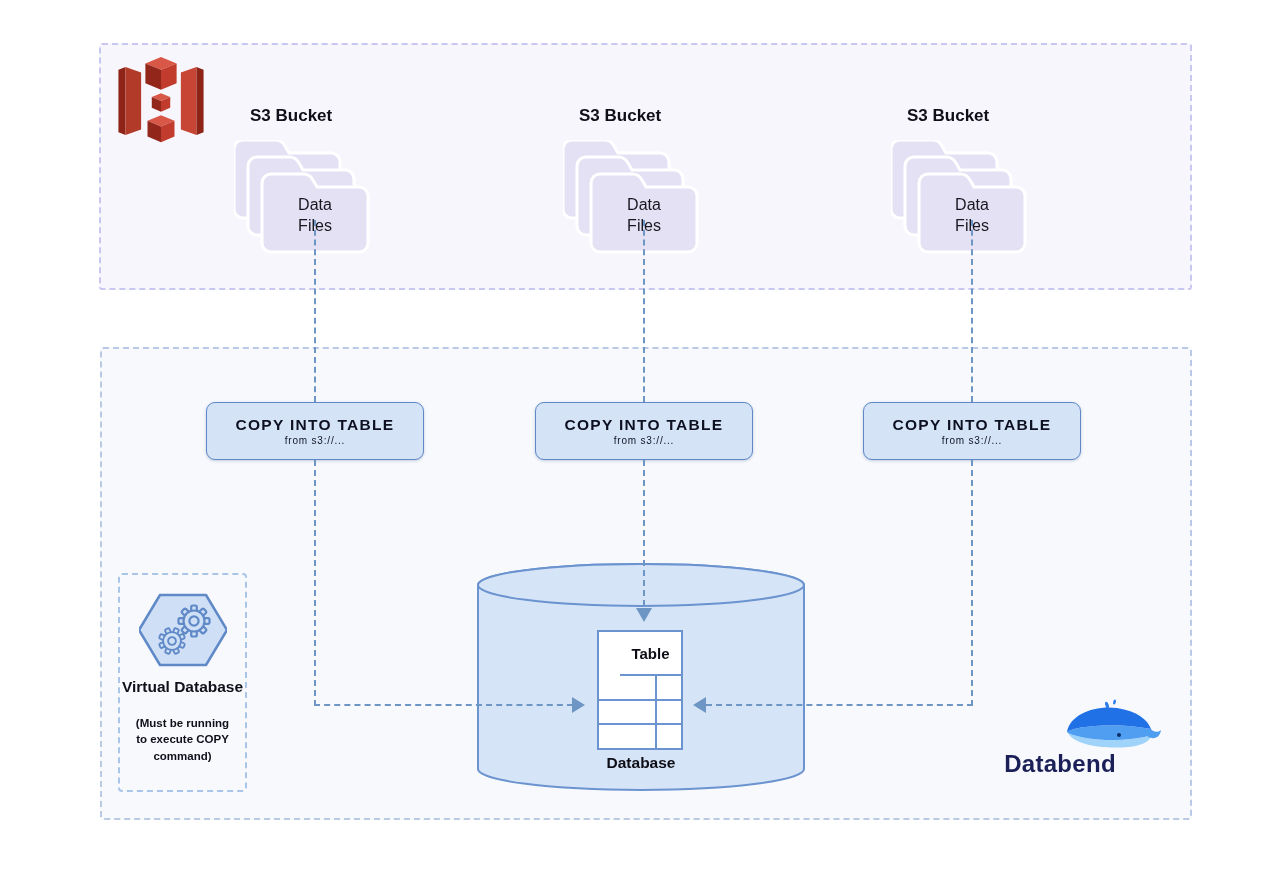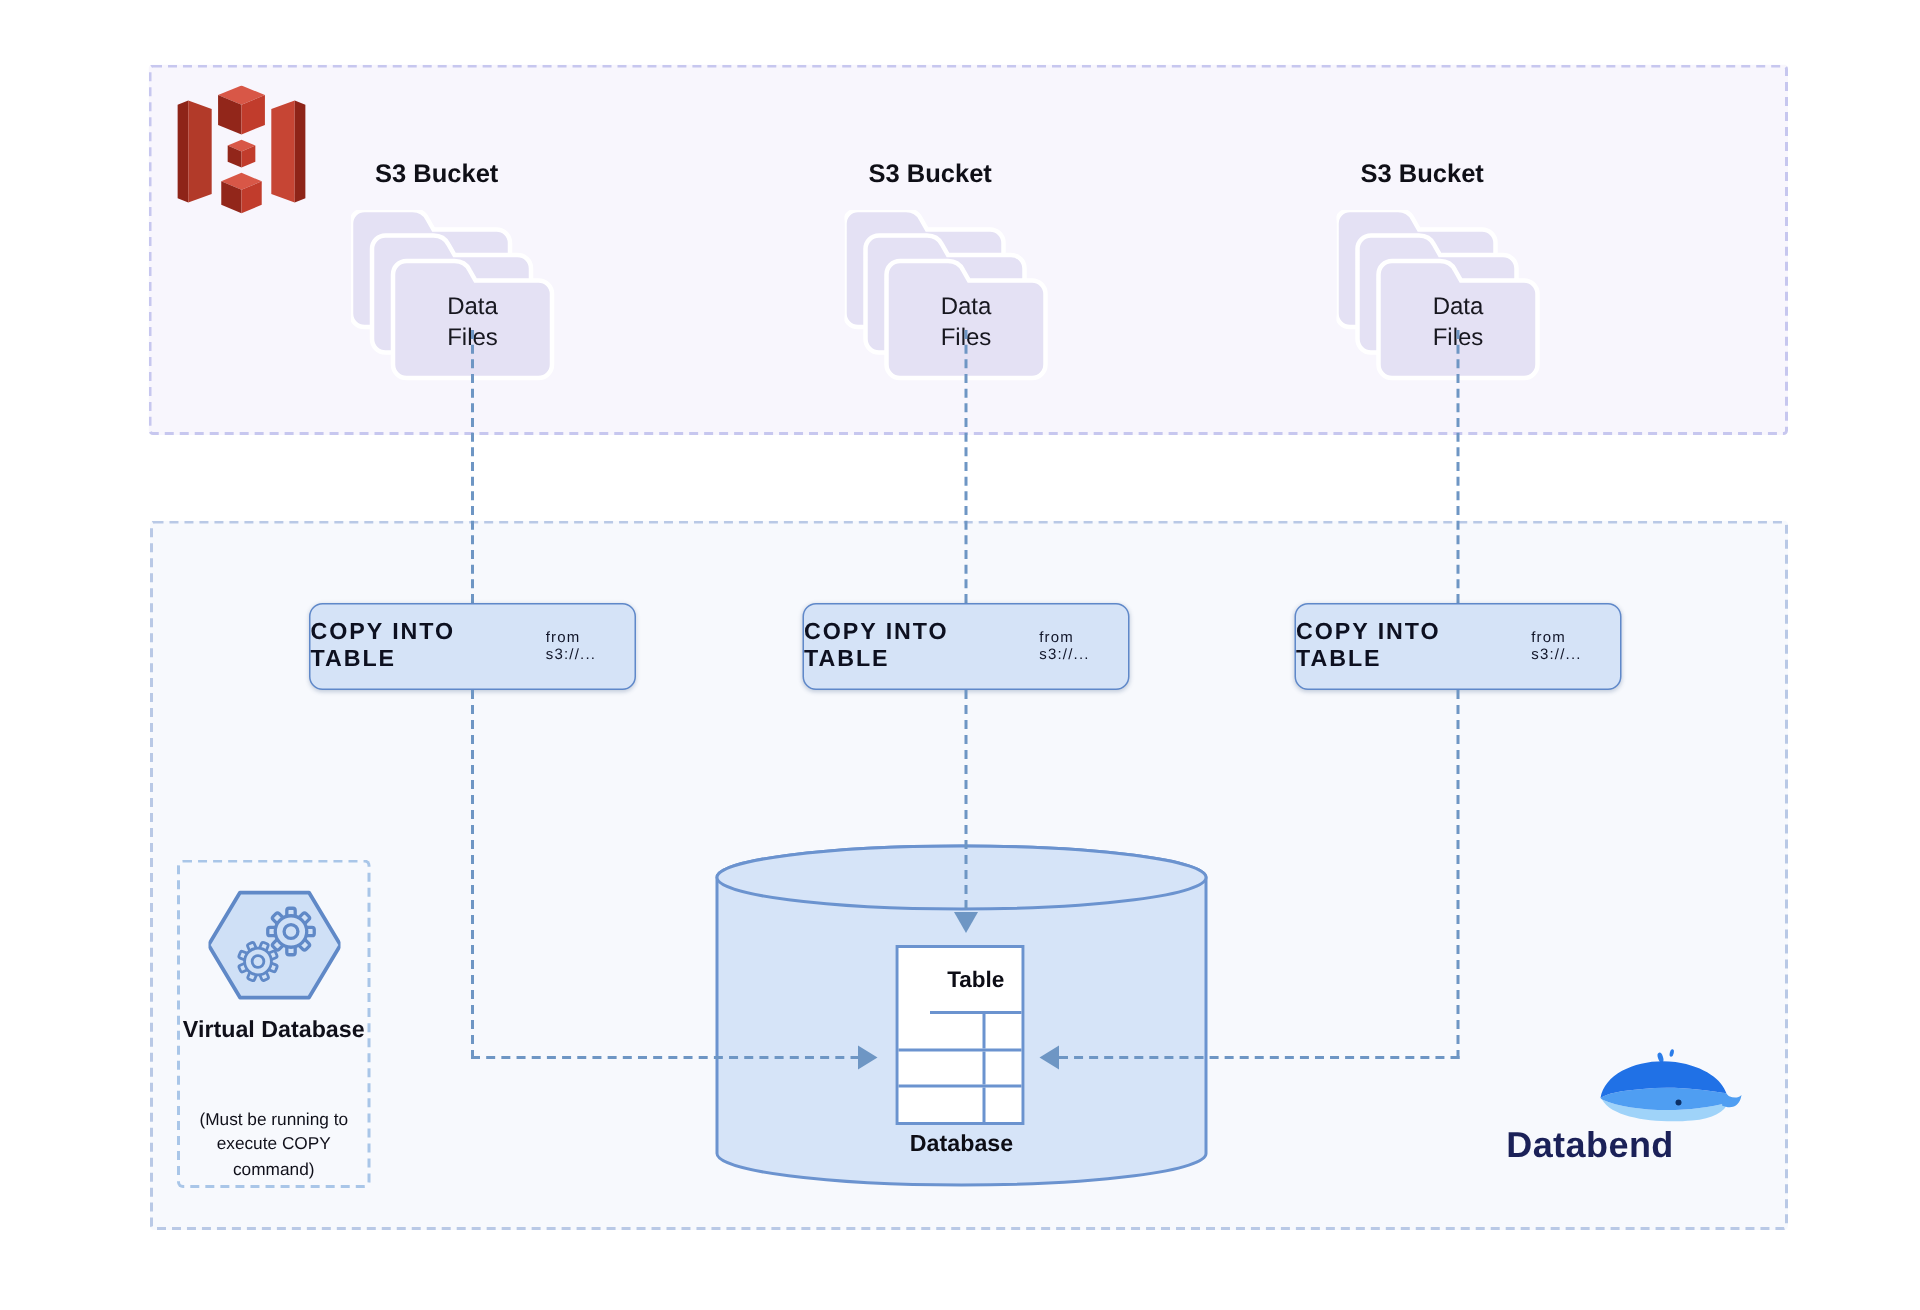--- a/index.html
+++ b/index.html
@@ -18,43 +18,43 @@
   .arrow-left{border-top:8px solid transparent;border-bottom:8px solid transparent;border-right:13px solid #6e96c4;}
 
   .s3-group{position:absolute;width:150px;height:165px;margin-top:34px;}
   .s3-label{position:absolute;left:16px;top:0;font-size:17px;font-weight:700;color:#0f0f17;}
   .files-label{position:absolute;left:28px;top:76px;width:106px;height:68px;
                display:flex;align-items:center;justify-content:center;text-align:right;
                font-size:16px;font-weight:500;color:#17171f;line-height:1.3;white-space:pre-line;}
 
   .copy-box{position:absolute;width:218px;height:58px;box-sizing:border-box;
             background:#d5e3f7;border:1.5px solid #5f88c9;border-radius:9px;
-            display:flex;flex-direction:row;align-items:center;justify-content:center;gap:1px;
+            display:flex;flex-direction:column;align-items:center;justify-content:center;gap:1px;
             box-shadow:0 1px 3px rgba(40,70,120,.25);}
   .copy-title{font-size:15.5px;font-weight:700;letter-spacing:1.3px;color:#0d1020;}
   .copy-sub{font-size:10px;letter-spacing:.8px;color:#101427;}
 
   .table-node{position:absolute;left:597px;top:630px;width:86px;height:120px;background:#ffffff;
               border:2px solid #6b93cf;box-sizing:border-box;display:flex;flex-direction:column;}
   .table-header{height:42px;display:flex;align-items:center;justify-content:center;
                 font-weight:700;font-size:15px;color:#0d0d15;border-bottom:2px solid #6b93cf;margin-left:21px;}
   .table-row{flex:1;display:flex;border-bottom:2px solid #6b93cf;}
   .table-row:last-child{border-bottom:none;}
   .cell-l{width:56px;border-right:2px solid #6b93cf;}
   .cell-r{flex:1;}
 
   .db-label{position:absolute;left:561px;top:754px;width:160px;text-align:center;
             font-weight:700;font-size:15.5px;color:#0d0d15;}
 
   .vw-box{position:absolute;left:118px;top:573px;width:129px;height:219px;
           border:2px dashed #a9c6e8;border-radius:4px;box-sizing:border-box;}
   .vw-title{position:absolute;left:0;top:104px;width:100%;text-align:center;
             font-size:15.5px;font-weight:700;line-height:1.07;color:#10101a;}
-  .vw-note{position:absolute;left:11px;top:164px;width:103px;text-align:center;
-           font-size:11.5px;font-weight:400;line-height:1.42;color:#10101a;}
+  .vw-note{position:absolute;left:11px;top:140px;width:103px;text-align:center;
+           font-size:11.5px;font-weight:700;line-height:1.42;color:#10101a;}
 
   .brand-name{position:absolute;left:987px;top:750px;width:146px;text-align:center;
               font-size:24px;font-weight:700;color:#1b2158;letter-spacing:.3px;}
 </style>
 </head>
 <body>
 
 <div class="stage">
 
   <div class="panel panel-top"></div>

